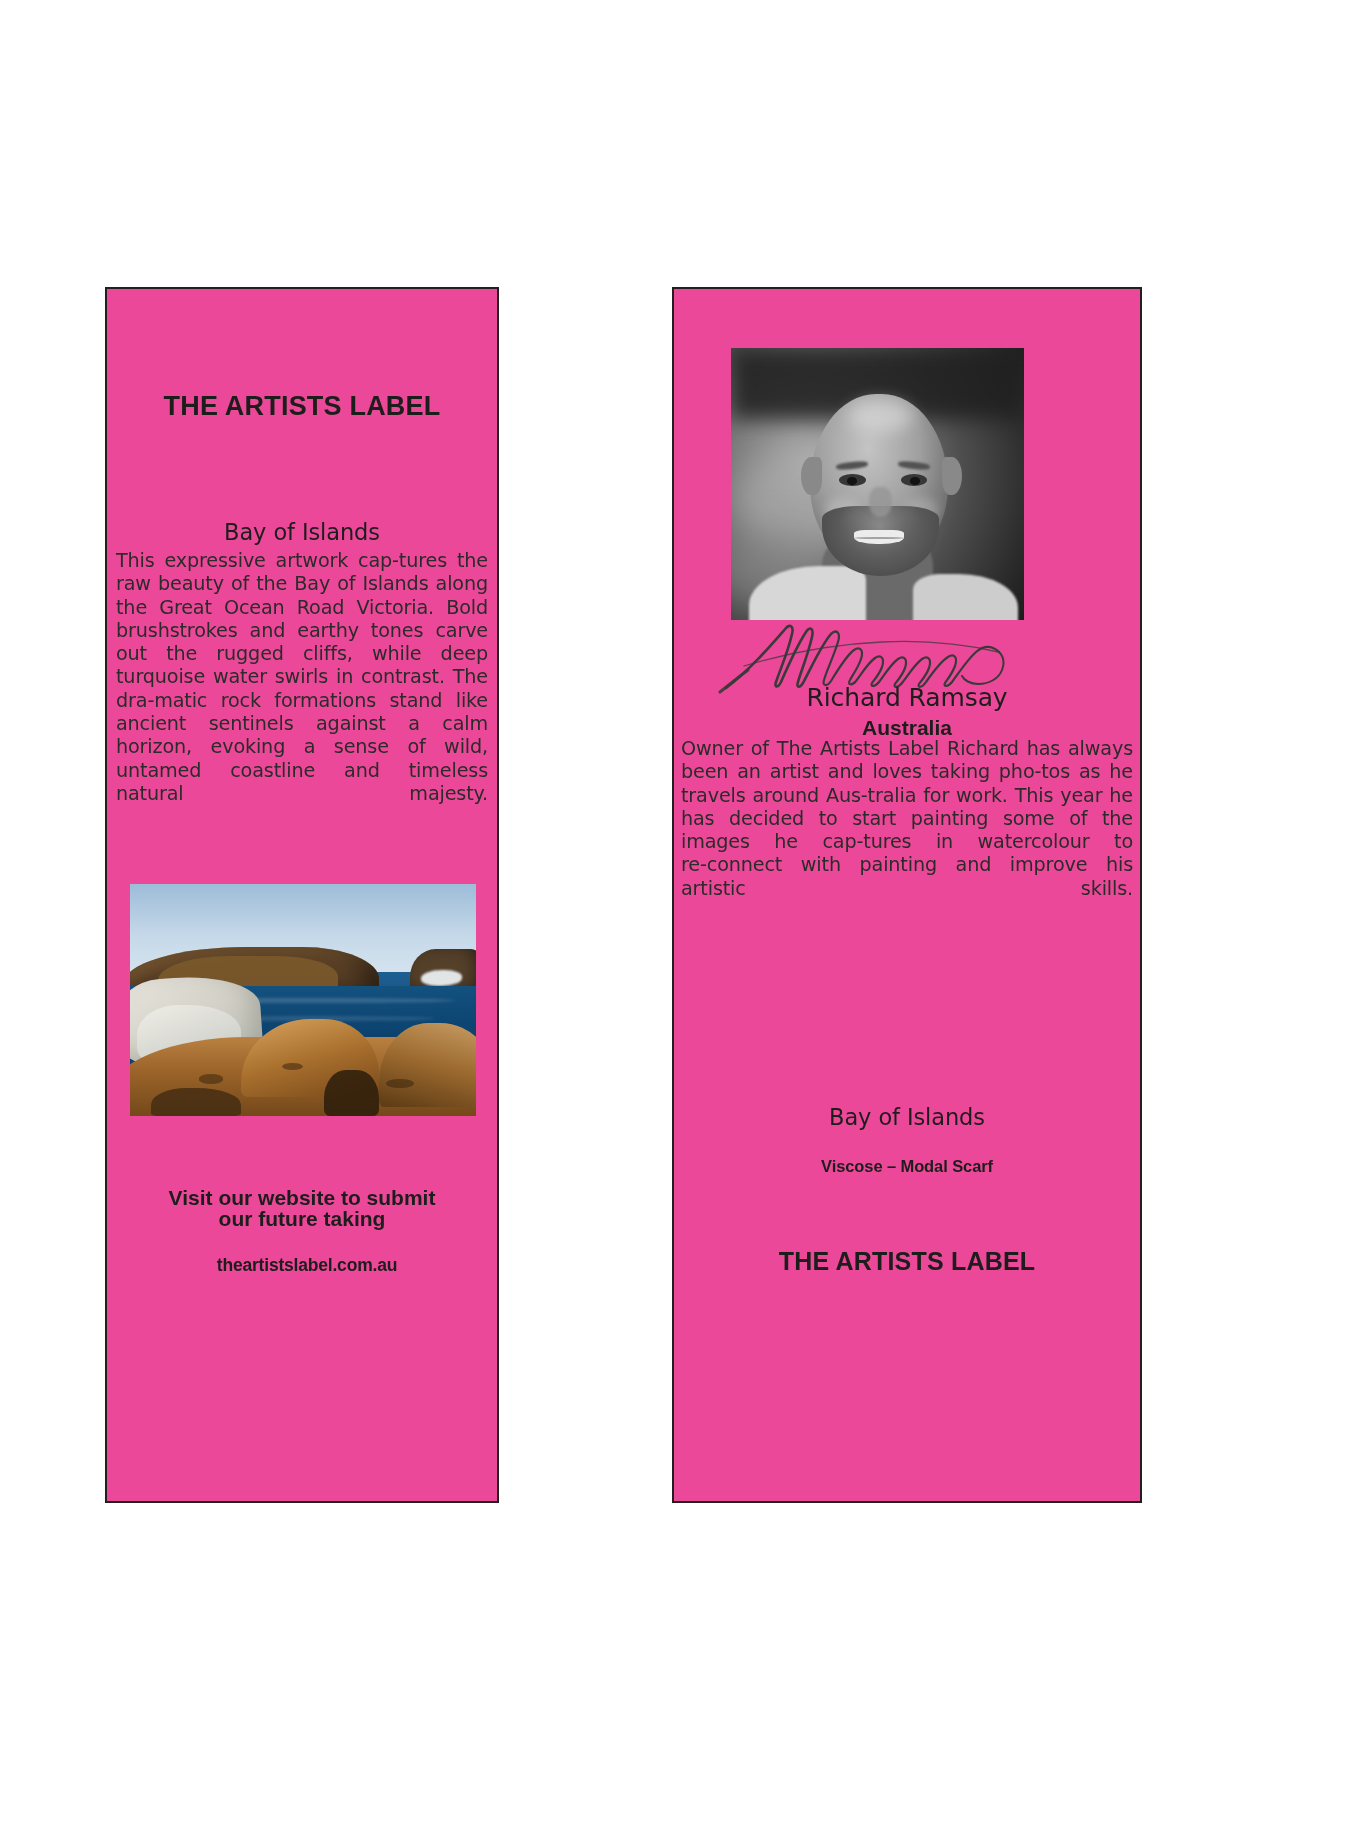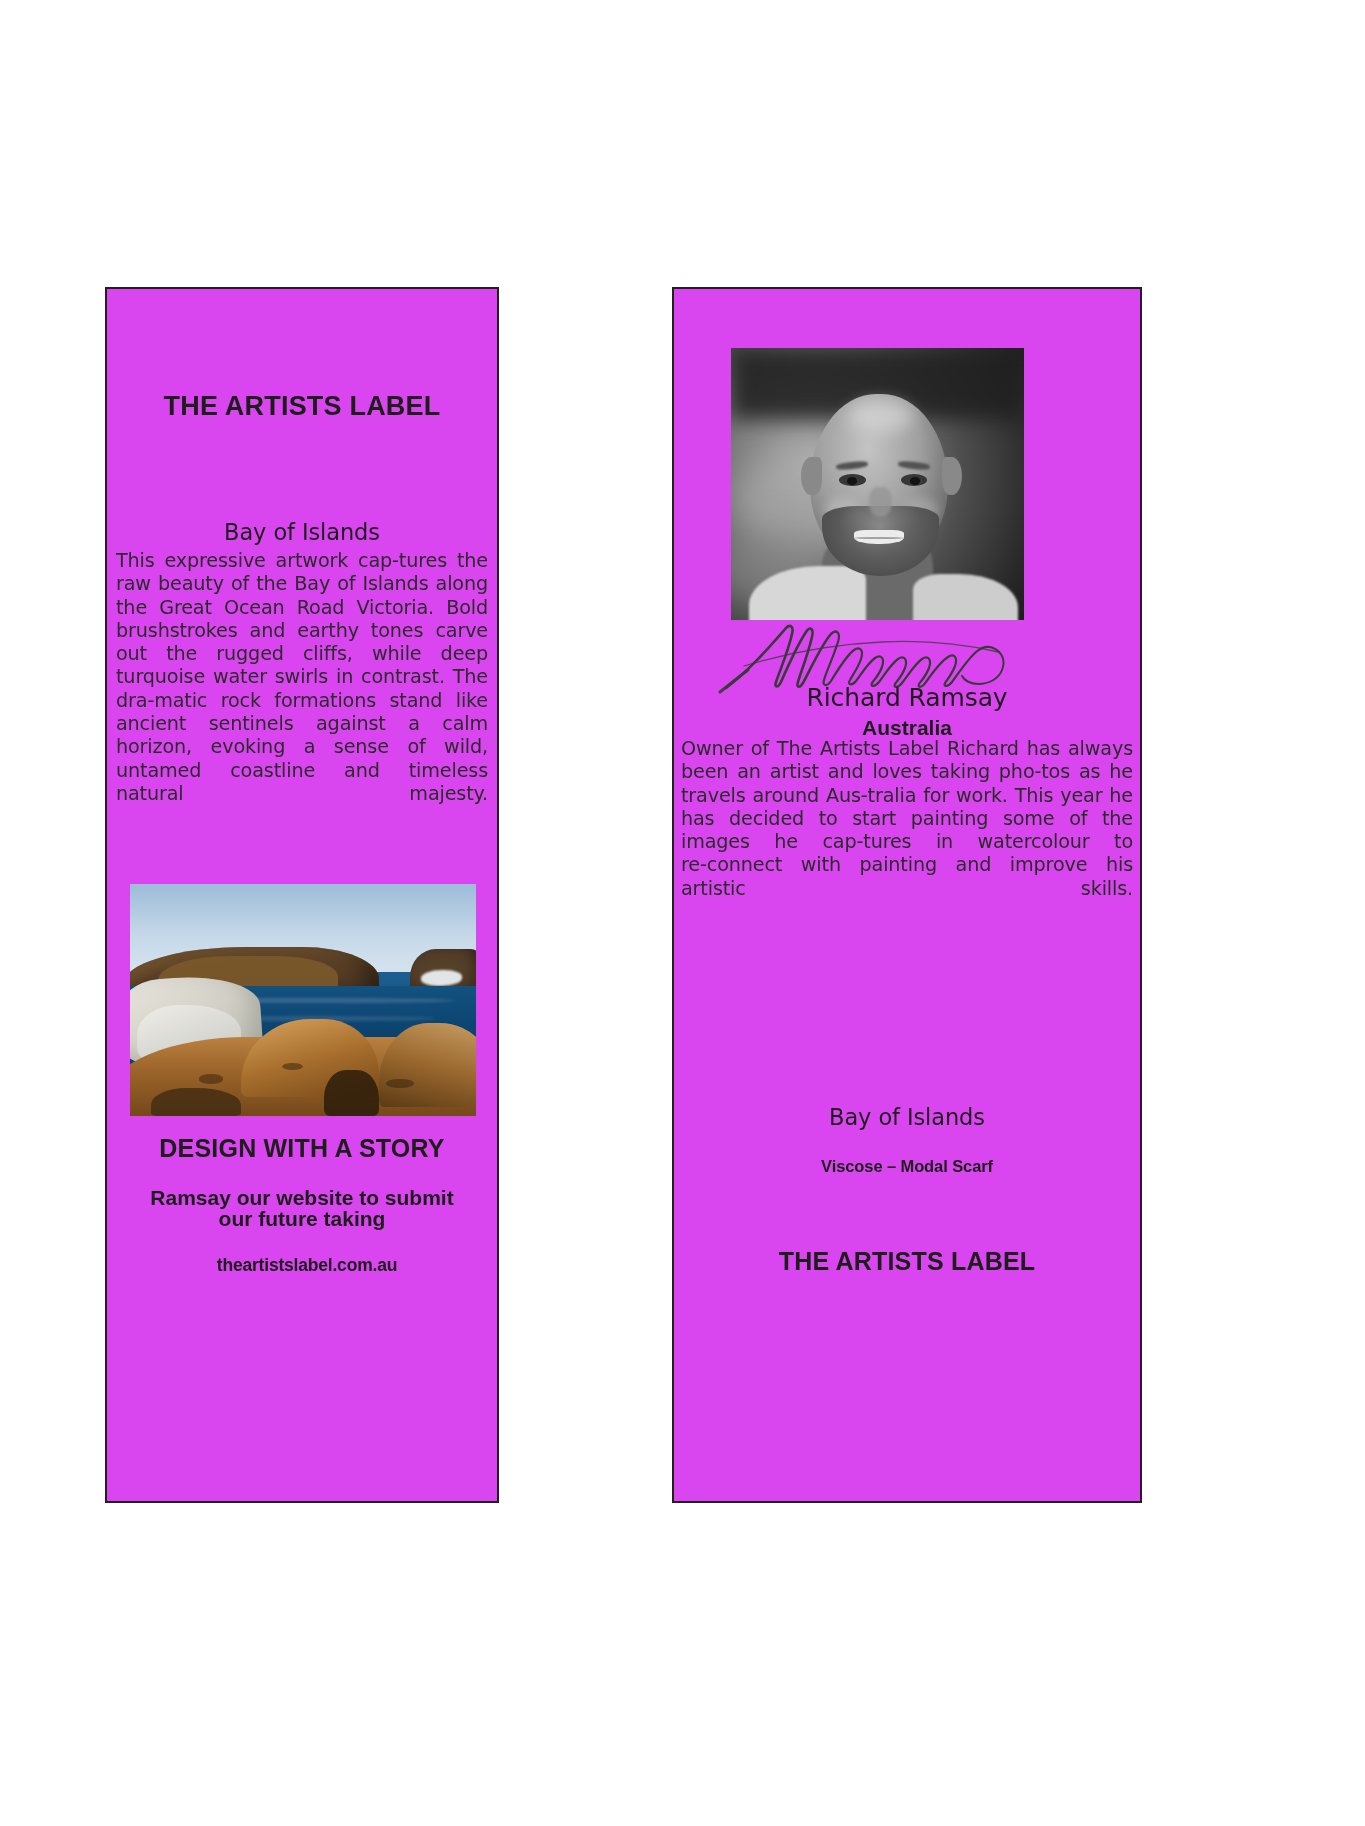--- a/index.html
+++ b/index.html
@@ -19,21 +19,21 @@
   .sheet {
     position: absolute;
     left: 0; top: 0;
     width: 1365px;
     height: 1826px;
   }
 
   
   .panel {
     position: absolute;
-    background: #d946ef;
+    background: #ec4899;
     border: 2px solid #231f20;
     box-sizing: border-box;
   }
   #panel-left  { left: 105px; top: 287px; width: 394px; height: 1216px; }
   #panel-right { left: 672px; top: 287px; width: 470px; height: 1216px; }
 
   .panel-inner {
     position: absolute;
     left: 0; top: 0; right: 0; bottom: 0;
     padding: 0 11px;
@@ -279,24 +279,23 @@
           <div class="p-layer fg-peak"></div>
           <div class="p-layer fg-peak-r"></div>
           <div class="p-layer dark-shadow"></div>
           <div class="p-layer dark-shadow2"></div>
           <div class="p-layer brush-dab" style="left:20%;bottom:14%;width:7%;height:4%;"></div>
           <div class="p-layer brush-dab" style="left:44%;bottom:20%;width:6%;height:3%;"></div>
           <div class="p-layer brush-dab" style="left:74%;bottom:12%;width:8%;height:4%;"></div>
         </div>
       </div>
 
-      <div class="brand-title hdr-md" id="left-slogan">DESIGN WITH A STORY</div>
 
       <div class="tiny-bold" id="left-visit">
-        <div>Ramsay our website to submit</div>
+        <div>Visit our website to submit</div>
         <div>our future taking</div>
       </div>
 
       <div class="url-line" id="left-url">theartistslabel.com.au</div>
 
     </div>
   </div>
 
   <div class="panel" id="panel-right">
     <div class="panel-inner">

